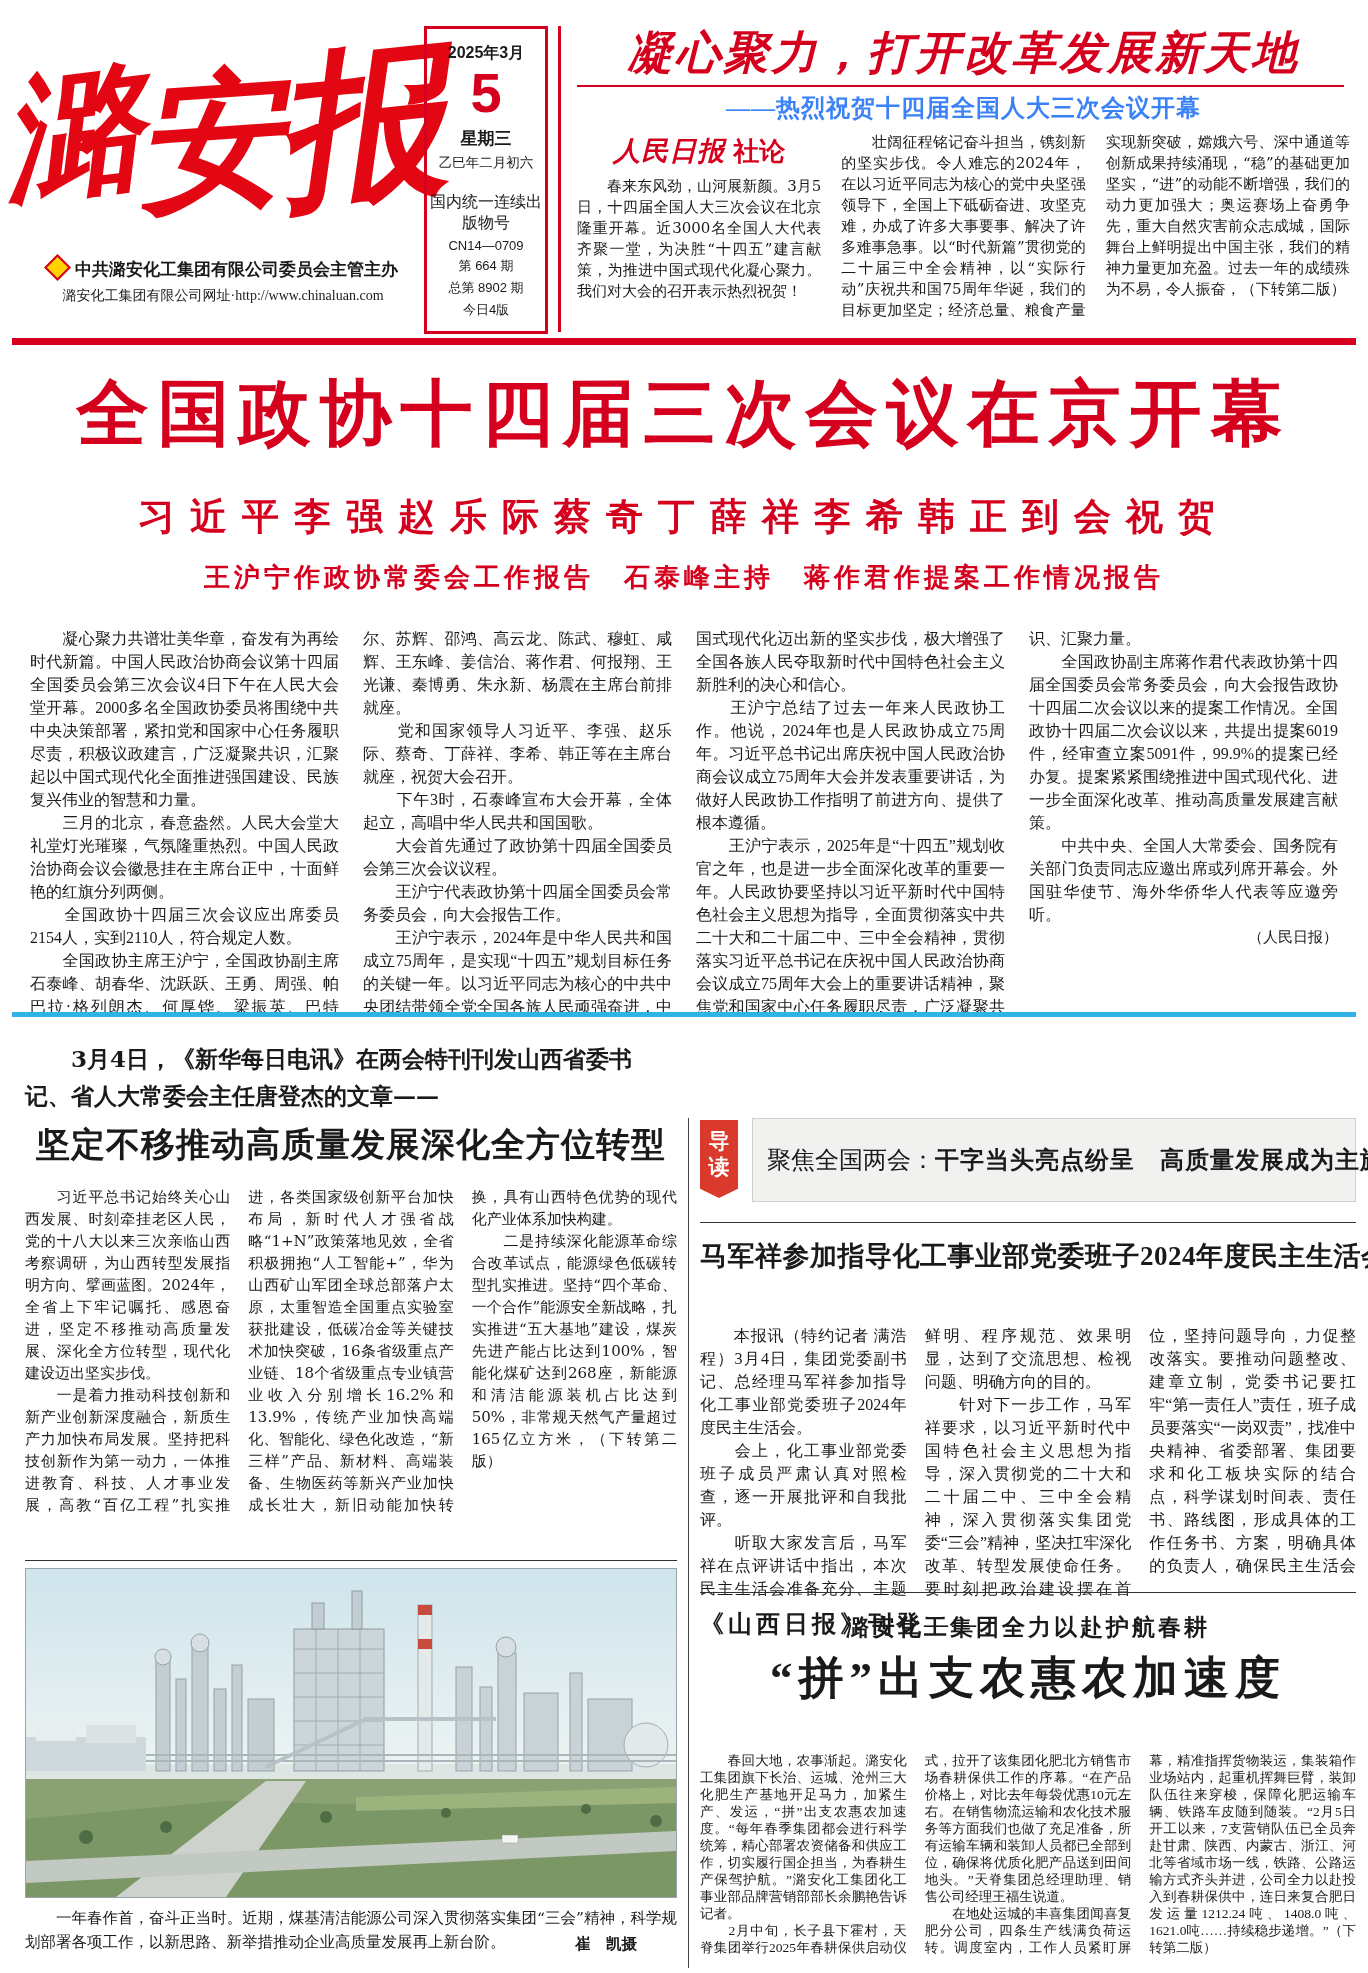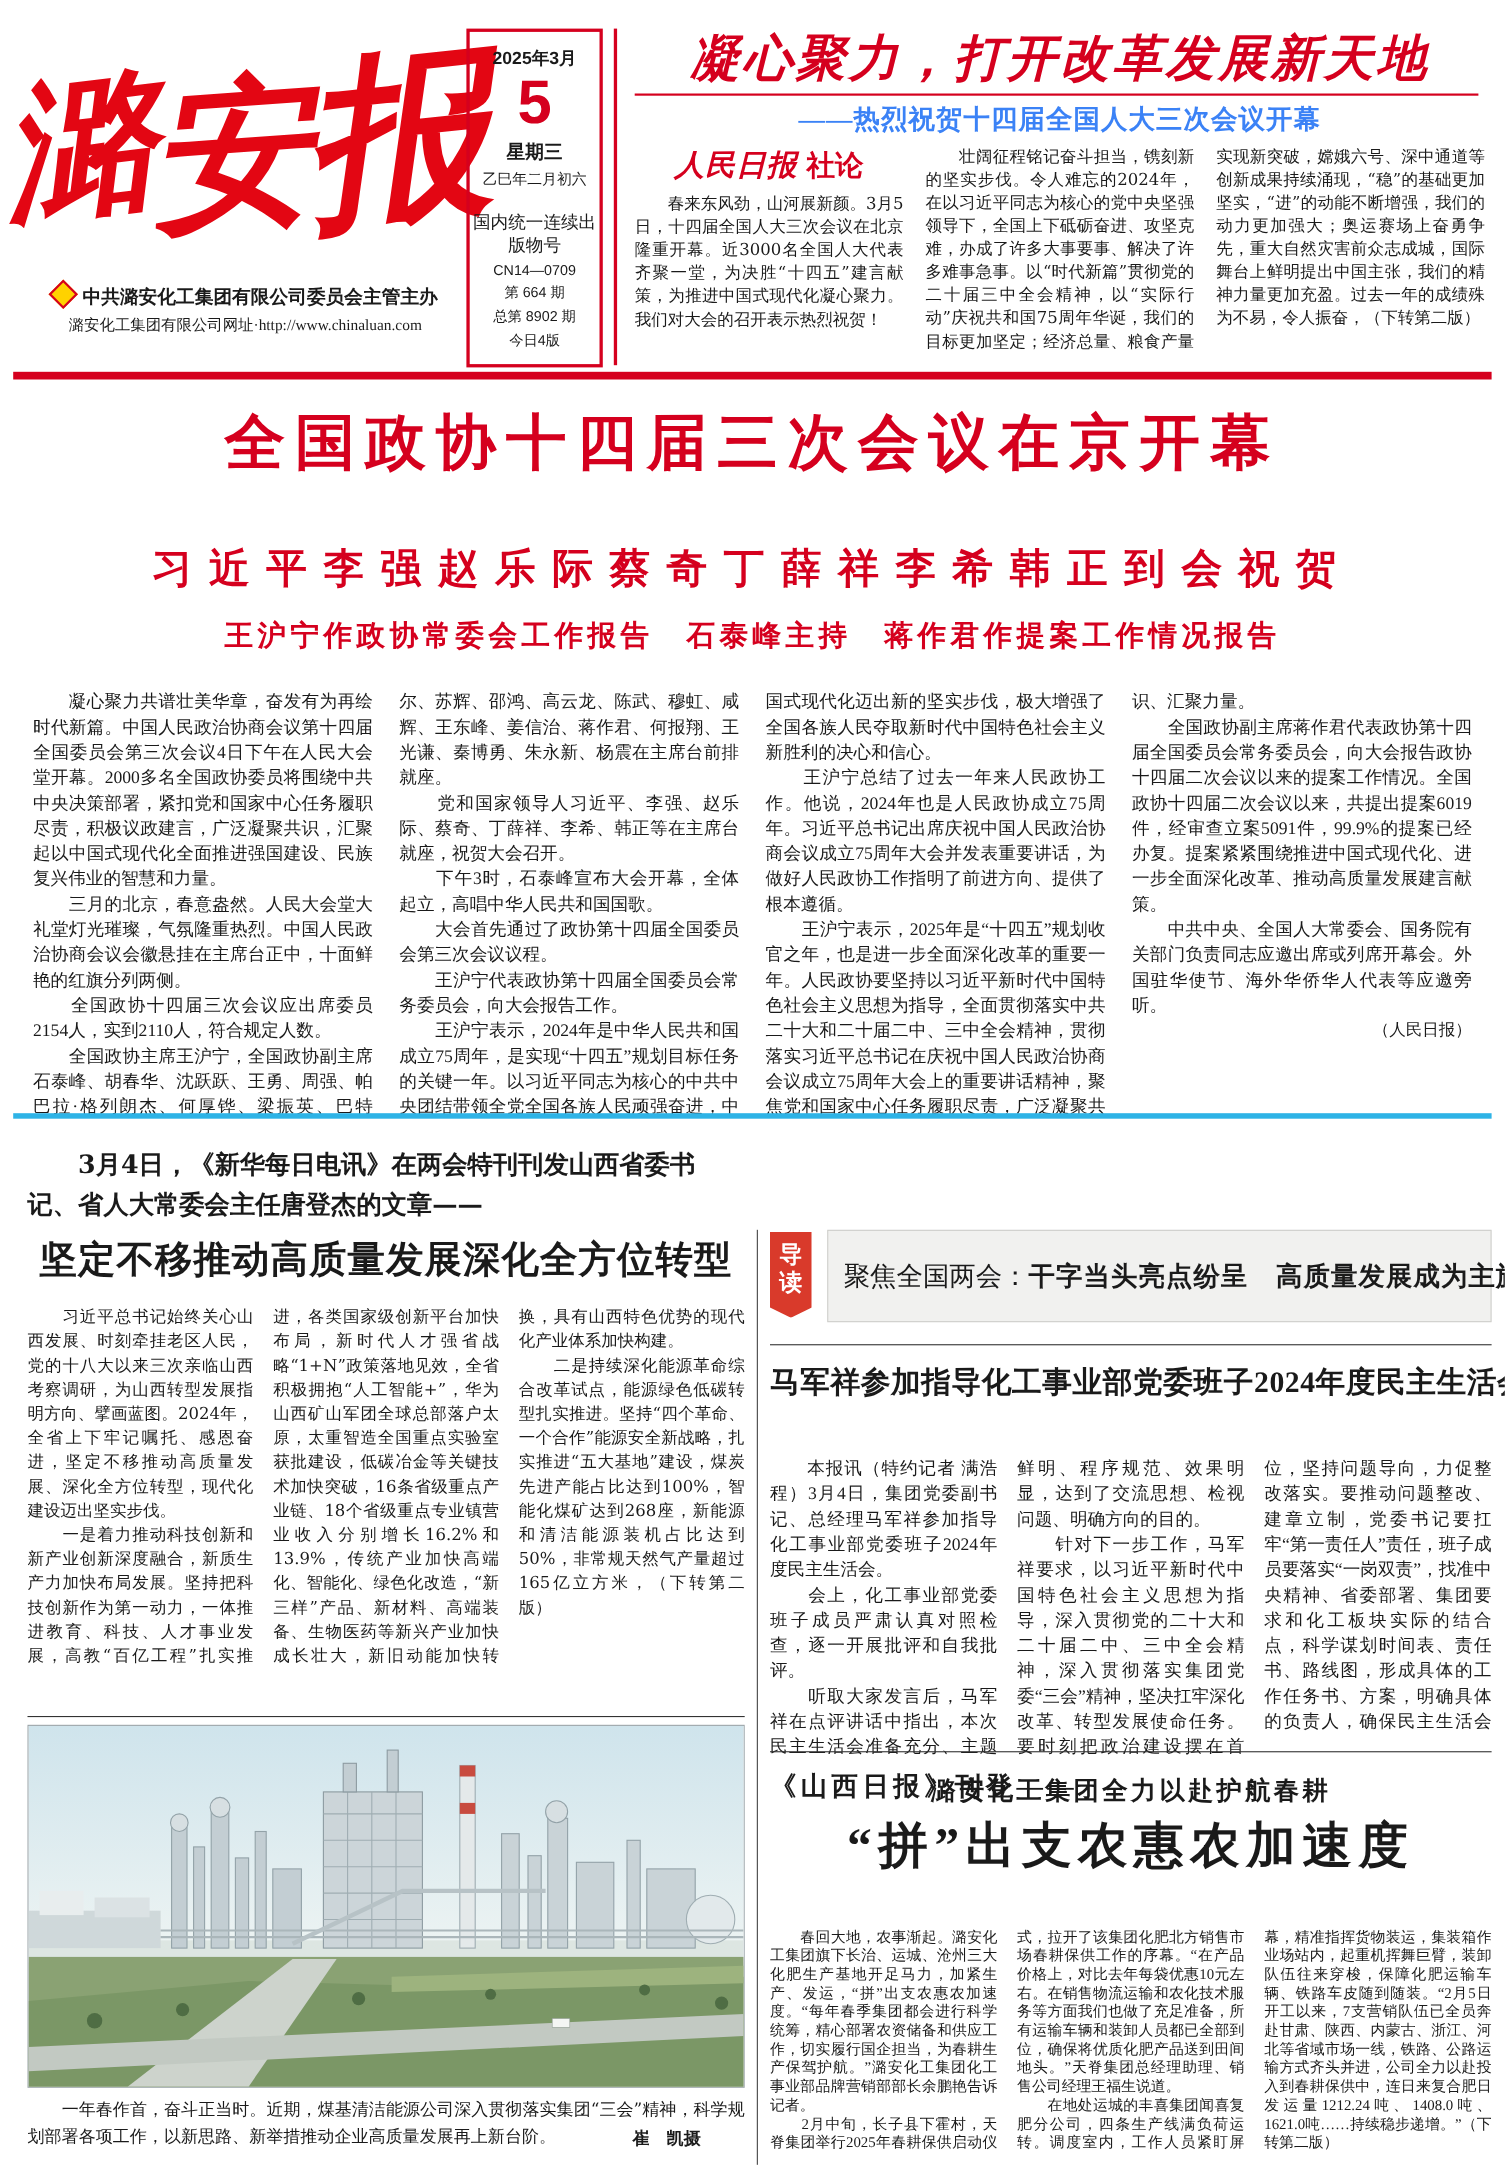--- a/index.html
+++ b/index.html
@@ -41,21 +41,21 @@
   .ed-rule{height:2px;background:#d5001e;margin:7px 6px 5px 0;}
   .ed-sub{color:#3b82f6;font-size:24px;font-weight:bold;text-align:center;letter-spacing:1px;}
   .ed-body{margin-top:8px;column-count:3;column-gap:20px;font-size:15px;line-height:21px;height:196px;overflow:hidden;}
   .rmrb{break-inside:avoid;text-align:center;margin:8px 0 10px 0;}
   .rmrb .t1{color:#d5001e;font-weight:bold;font-style:italic;font-size:27px;letter-spacing:1px;}
   .rmrb .t2{color:#d5001e;font-weight:bold;font-size:26px;margin-left:8px;}
 
   .red-rule{left:12px;top:338px;width:1344px;height:7px;background:#d5001e;}
 
   
-  .lead-h1{left:0;top:366px;width:1368px;text-align:center;color:#d5001e;font-size:55px;font-weight:bold;
+  .lead-h1{left:0;top:366px;width:1368px;text-align:center;color:#d5001e;font-size:72px;font-weight:bold;
            letter-spacing:9px;font-family:"Liberation Sans",sans-serif;white-space:nowrap;}
   .lead-h2{left:0;top:492px;width:1368px;text-align:center;color:#d5001e;font-size:37px;font-weight:bold;
            letter-spacing:15px;font-family:"Liberation Sans",sans-serif;white-space:nowrap;}
   .lead-h3{left:0;top:560px;width:1368px;text-align:center;color:#d5001e;font-size:26px;font-weight:bold;
            letter-spacing:4px;font-family:Liberation Sans, sans-serif;white-space:nowrap;}
   .lead-body{left:30px;top:627px;width:1308px;column-count:4;column-gap:24px;
              font-size:16px;line-height:23px;}
   .lead-src{text-align:right;font-size:15px;}
 
   .cyan-rule{left:12px;top:1012px;width:1344px;height:5px;background:#2eb3e6;}

